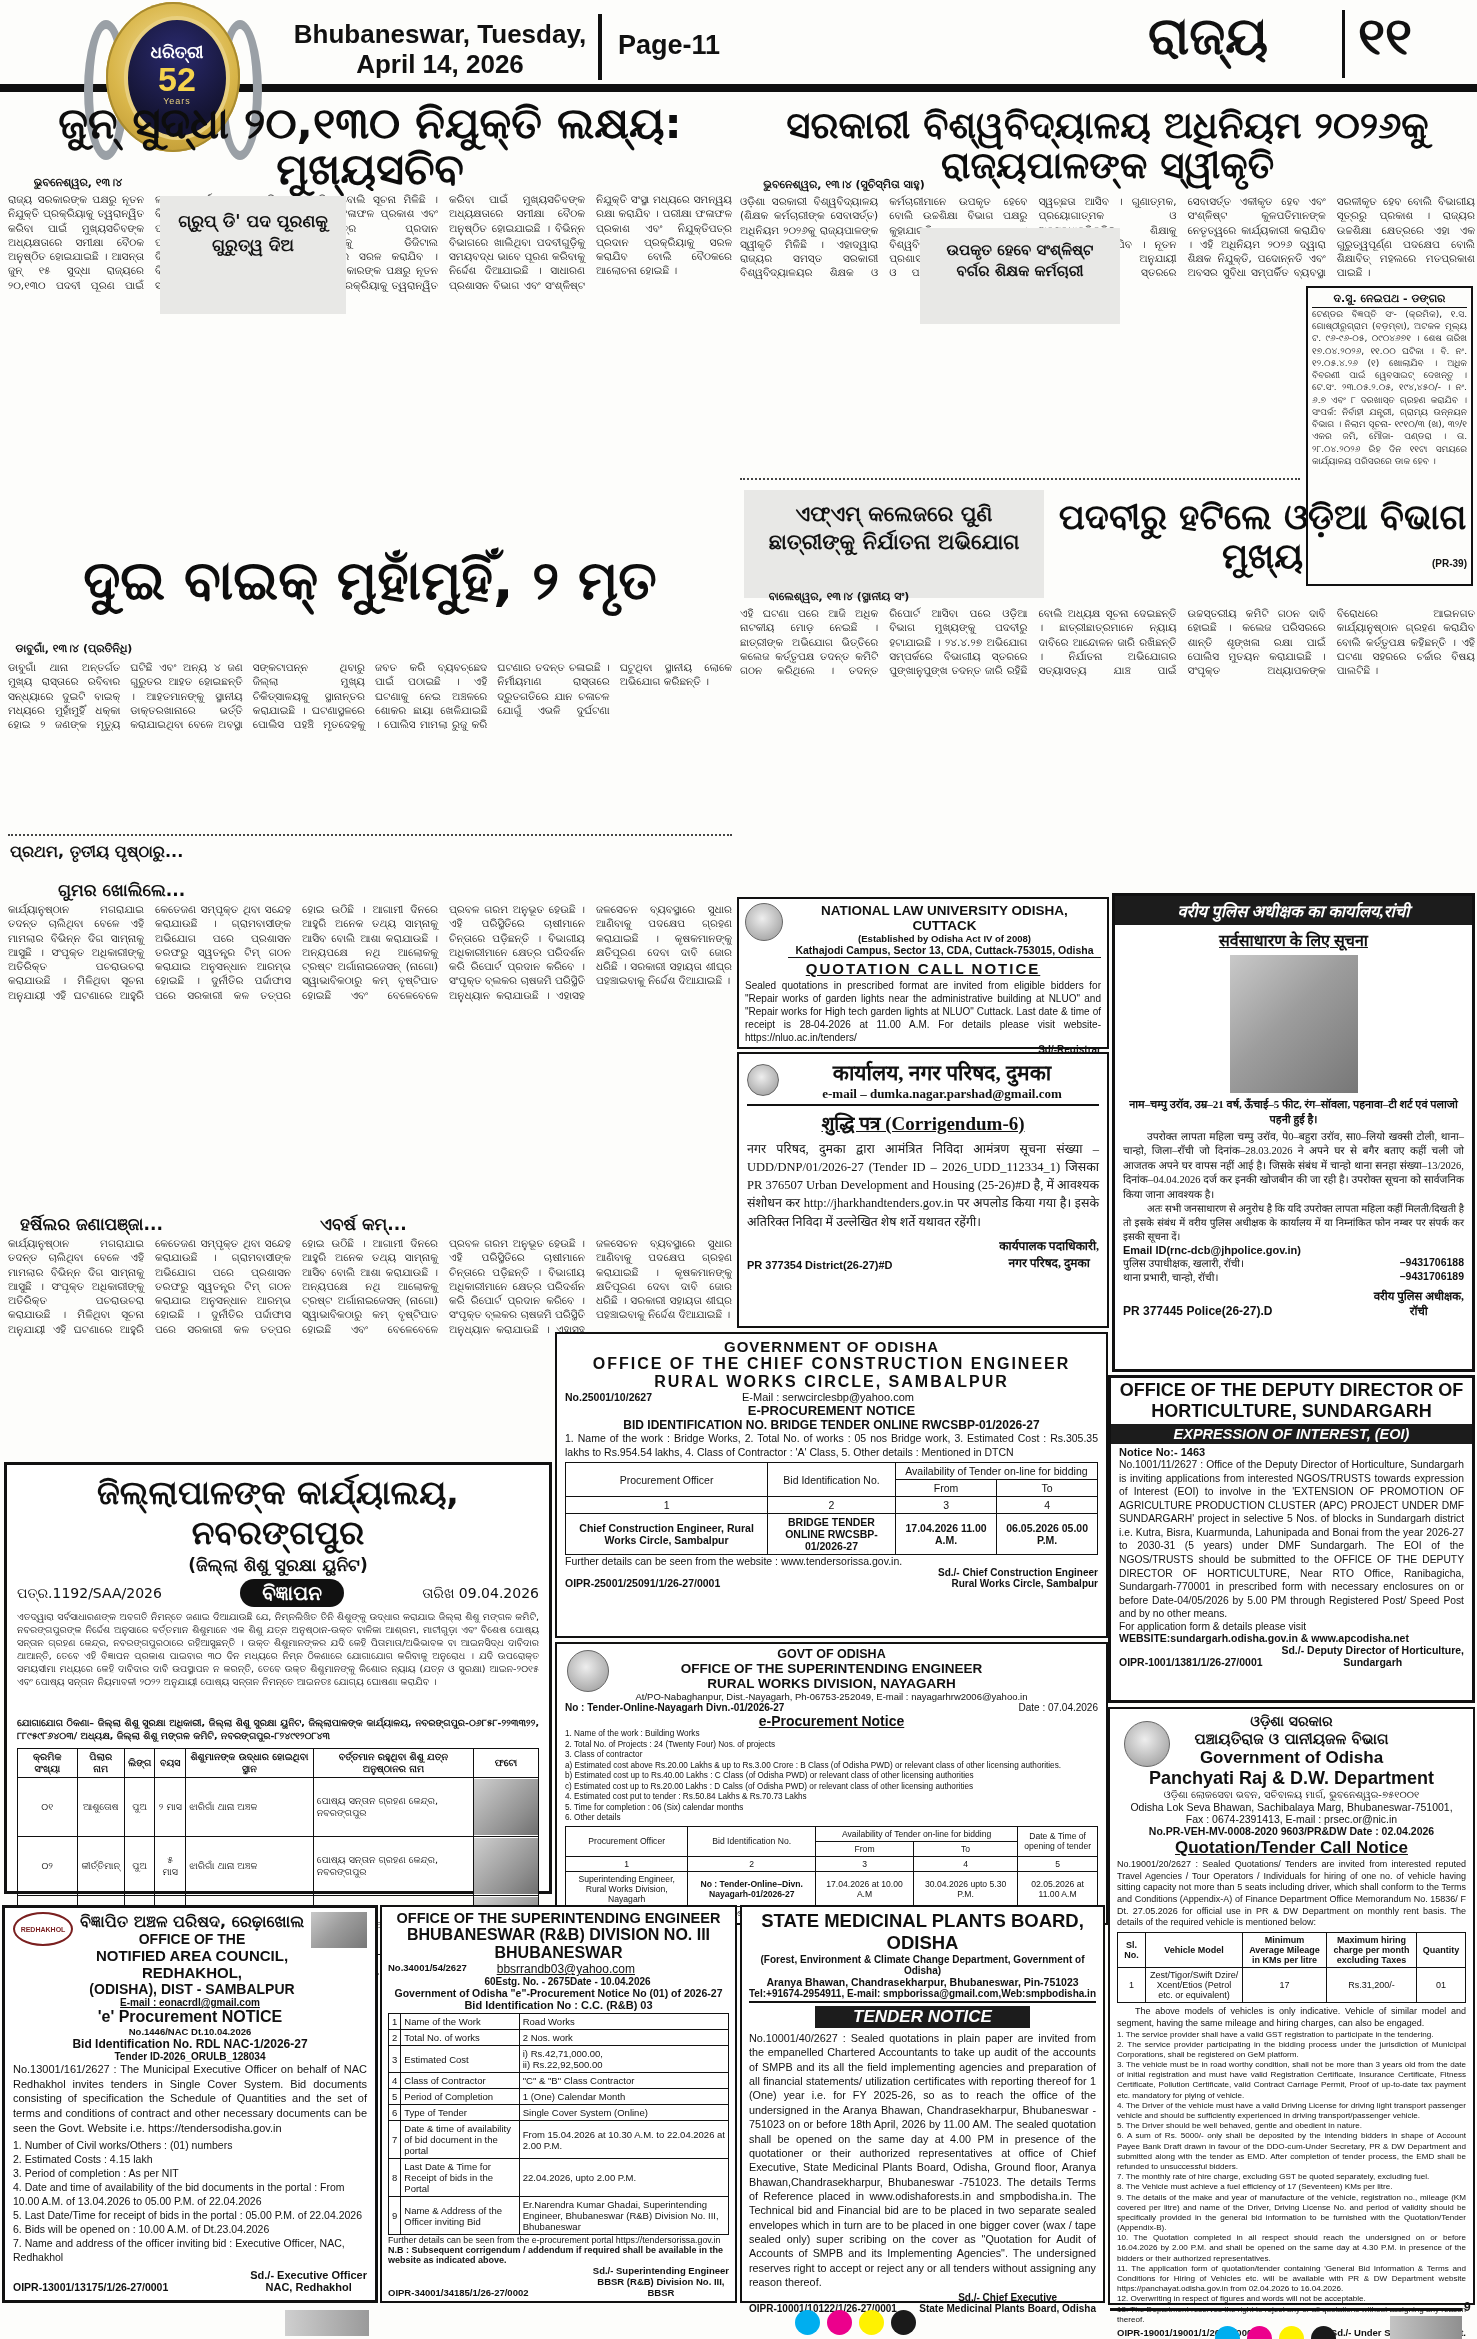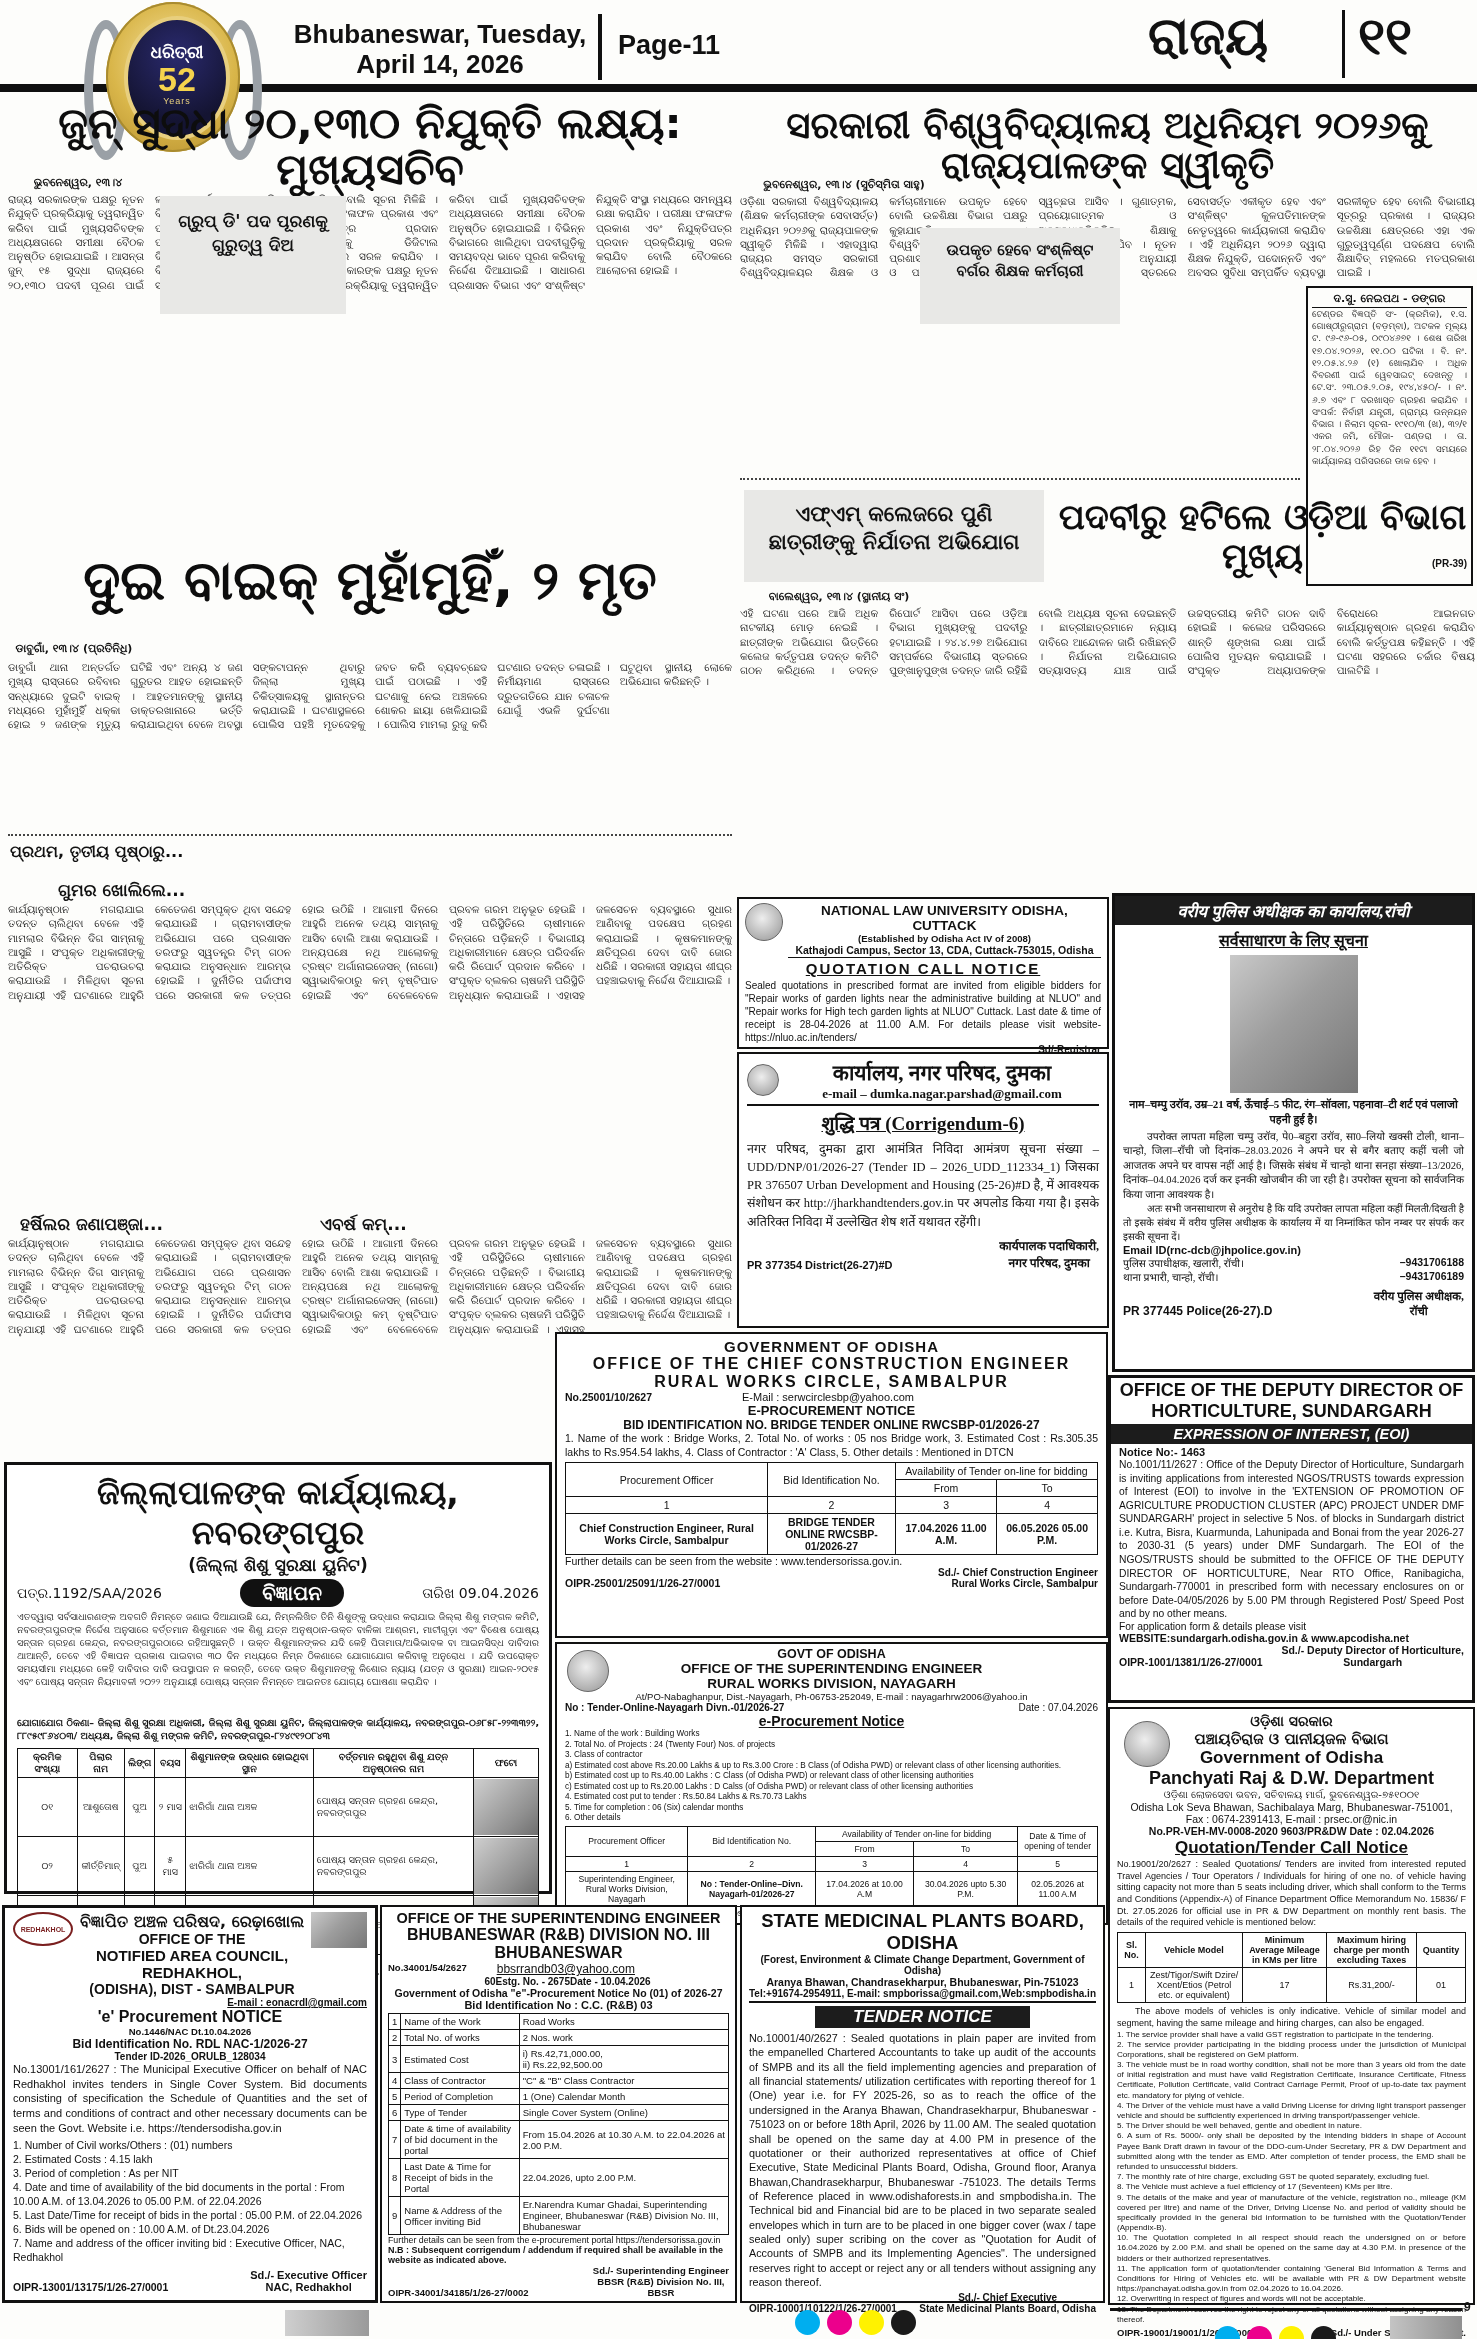--- a/index.html
+++ b/index.html
@@ -89,21 +89,21 @@
     <div class="b odia" style="font-size:15px;line-height:1.4;">ଉପକୃତ ହେବେ ସଂଶ୍ଳିଷ୍ଟ ବର୍ଗର ଶିକ୍ଷକ କର୍ମଚାରୀ</div>
   </div>
 
   <div class="abs" style="left:1306px;top:286px;width:167px;height:300px;border:2px solid #111;box-sizing:border-box;padding:4px;">
     <div class="b odia c" style="font-size:11px;border-bottom:1px solid #111;padding-bottom:2px;">ଦ.ସୁ. ନେଇପଥ - ଡଙ୍ଗର</div>
     <div class="body-txt odia" style="font-size:9px;height:250px;">ଟେଣ୍ଡର ବିଜ୍ଞପ୍ତି ସଂ- (କ୍ରମିକ), ୧.ସ. ଗୋଷ୍ଠୀରୁଗ୍ରାମ (ବଡ଼ମ୍ବା), ଅଟକଳ ମୂଲ୍ୟ ଟ. ୯୬-୯୬-୦୫, ୦୯୦୪୬୭୧ । ଶେଷ ତାରିଖ ୧୭.୦୪.୨୦୨୬, ୧୧.୦୦ ଘଟିକା । ବି. ନଂ. ୧୨.୦୫.୪.୨୬ (୧) ଖୋଲାଯିବ । ଅଧିକ ବିବରଣୀ ପାଇଁ ୱେବସାଇଟ୍ ଦେଖନ୍ତୁ । ଟେ.ସଂ. ୨୩.୦୫.୨.୦୫, ୧୯୪,୪୫୦/- । ନଂ. ୬.୭ ଏବଂ ୮ ଦରଖାସ୍ତ ଗ୍ରହଣ କରାଯିବ । ସଂପର୍କ: ନିର୍ବାହୀ ଯନ୍ତ୍ରୀ, ଗ୍ରାମ୍ୟ ଉନ୍ନୟନ ବିଭାଗ । ନିଲାମ ସୂଚନା- ୧୯୧୦/୩ (ଖ), ୩୨/୧ ଏକର ଜମି, ମୌଜା- ପଣ୍ଡରା । ତା. ୨୮.୦୪.୨୦୨୬ ରିହ ଦିନ ୧୧ଟା ସମୟରେ କାର୍ଯ୍ୟାଳୟ ପରିସରରେ ଡାକ ହେବ ।</div>
     <div class="b eng r" style="font-size:10px;">(PR-39)</div>
   </div>
 
   <div class="abs dotted-rule" style="left:740px;top:478px;width:560px;"></div>
-  <div class="abs gray-box c" style="left:744px;top:490px;width:300px;height:92px;padding:10px 6px;box-sizing:border-box;">
+  <div class="abs gray-box c" style="left:744px;top:490px;width:300px;height:108px;padding:10px 6px;box-sizing:border-box;">
     <div class="b odia" style="font-size:21px;line-height:1.35;">ଏଫ୍‌ଏମ୍ କଲେଜରେ ପୁଣି ଛାତ୍ରୀଙ୍କୁ ନିର୍ଯାତନା ଅଭିଯୋଗ</div>
   </div>
   <div class="abs hl odia c" style="left:1050px;top:498px;width:425px;font-size:35px;line-height:1.1;">ପଦବୀରୁ ହଟିଲେ ଓଡ଼ିଆ ବିଭାଗ ମୁଖ୍ୟ</div>
   <div class="abs byline odia" style="left:744px;top:590px;width:190px;">ବାଲେଶ୍ୱର, ୧୩।୪ (ସ୍ଥାନୀୟ ସଂ)</div>
   <div class="abs body-txt odia" style="left:740px;top:606px;width:735px;height:284px;column-count:5;column-gap:11px;">ଏହି ଘଟଣା ପରେ ଆଜି ଅଧିକ ନାଟକୀୟ ମୋଡ଼ ନେଇଛି । ଛାତ୍ରୀଙ୍କ ଅଭିଯୋଗ ଭିତ୍ତିରେ କଲେଜ କର୍ତ୍ତୃପକ୍ଷ ତଦନ୍ତ କମିଟି ଗଠନ କରିଥିଲେ । ତଦନ୍ତ ରିପୋର୍ଟ ଆସିବା ପରେ ଓଡ଼ିଆ ବିଭାଗ ମୁଖ୍ୟଙ୍କୁ ପଦବୀରୁ ହଟାଯାଇଛି । ୨୪.୪.୨୭ ଅଭିଯୋଗ ସମ୍ପର୍କରେ ବିଭାଗୀୟ ସ୍ତରରେ ପୁଙ୍ଖାନୁପୁଙ୍ଖ ତଦନ୍ତ ଜାରି ରହିଛି ବୋଲି ଅଧ୍ୟକ୍ଷ ସୂଚନା ଦେଇଛନ୍ତି । ଛାତ୍ରୀଛାତ୍ରମାନେ ନ୍ୟାୟ ଦାବିରେ ଆନ୍ଦୋଳନ ଜାରି ରଖିଛନ୍ତି । ନିର୍ଯାତନା ଅଭିଯୋଗର ସତ୍ୟାସତ୍ୟ ଯାଞ୍ଚ ପାଇଁ ଉଚ୍ଚସ୍ତରୀୟ କମିଟି ଗଠନ ଦାବି ହୋଇଛି । କଲେଜ ପରିସରରେ ଶାନ୍ତି ଶୃଙ୍ଖଳା ରକ୍ଷା ପାଇଁ ପୋଲିସ ମୁତୟନ କରାଯାଇଛି । ସଂପୃକ୍ତ ଅଧ୍ୟାପକଙ୍କ ବିରୋଧରେ ଆଇନଗତ କାର୍ଯ୍ୟାନୁଷ୍ଠାନ ଗ୍ରହଣ କରାଯିବ ବୋଲି କର୍ତ୍ତୃପକ୍ଷ କହିଛନ୍ତି । ଏହି ଘଟଣା ସହରରେ ଚର୍ଚ୍ଚାର ବିଷୟ ପାଲଟିଛି ।</div>
 
   <div class="abs hl odia c" style="left:8px;top:552px;width:724px;font-size:54px;">ଦୁଇ ବାଇକ୍ ମୁହାଁମୁହିଁ, ୨ ମୃତ</div>
   <div class="abs byline odia" style="left:10px;top:642px;width:128px;">ଡାବୁଗାଁ, ୧୩।୪ (ପ୍ରତିନିଧି)</div>
   <div class="abs body-txt odia" style="left:8px;top:660px;width:724px;height:166px;column-count:6;column-gap:10px;">ଡାବୁଗାଁ ଥାନା ଅନ୍ତର୍ଗତ ମୁଖ୍ୟ ରାସ୍ତାରେ ରବିବାର ସନ୍ଧ୍ୟାରେ ଦୁଇଟି ବାଇକ୍ ମଧ୍ୟରେ ମୁହାଁମୁହିଁ ଧକ୍କା ହୋଇ ୨ ଜଣଙ୍କ ମୃତ୍ୟୁ ଘଟିଛି ଏବଂ ଅନ୍ୟ ୪ ଜଣ ଗୁରୁତର ଆହତ ହୋଇଛନ୍ତି । ଆହତମାନଙ୍କୁ ସ୍ଥାନୀୟ ଡାକ୍ତରଖାନାରେ ଭର୍ତ୍ତି କରାଯାଇଥିବା ବେଳେ ଅବସ୍ଥା ସଙ୍କଟାପନ୍ନ ଥିବାରୁ ଜିଲ୍ଲା ମୁଖ୍ୟ ଚିକିତ୍ସାଳୟକୁ ସ୍ଥାନାନ୍ତର କରାଯାଇଛି । ଘଟଣାସ୍ଥଳରେ ପୋଲିସ ପହଞ୍ଚି ମୃତଦେହକୁ ଜବତ କରି ବ୍ୟବଚ୍ଛେଦ ପାଇଁ ପଠାଇଛି । ଏହି ଘଟଣାକୁ ନେଇ ଅଞ୍ଚଳରେ ଶୋକର ଛାୟା ଖେଳିଯାଇଛି । ପୋଲିସ ମାମଲା ରୁଜୁ କରି ଘଟଣାର ତଦନ୍ତ ଚଳାଇଛି । ନିର୍ମୀୟମାଣ ରାସ୍ତାରେ ଦ୍ରୁତଗତିରେ ଯାନ ଚଳାଚଳ ଯୋଗୁଁ ଏଭଳି ଦୁର୍ଘଟଣା ଘଟୁଥିବା ସ୍ଥାନୀୟ ଲୋକେ ଅଭିଯୋଗ କରିଛନ୍ତି ।</div>
 
@@ -403,21 +403,21 @@
     <div style="display:flex;gap:5px;align-items:flex-start;">
       <div style="flex:0 0 56px;height:30px;border:2px solid #7a1f1f;border-radius:50%;color:#7a1f1f;font-size:7px;font-weight:bold;display:flex;align-items:center;justify-content:center;" class="eng">REDHAKHOL</div>
       <div style="flex:1;text-align:center;">
         <div class="b odia" style="font-size:16px;">ବିଜ୍ଞାପିତ ଅଞ୍ଚଳ ପରିଷଦ, ରେଢ଼ାଖୋଲ</div>
         <div class="b eng" style="font-size:14px;">OFFICE OF THE</div>
         <div class="b eng" style="font-size:15px;">NOTIFIED AREA COUNCIL, REDHAKHOL,</div>
         <div class="b eng" style="font-size:14px;">(ODISHA), DIST - SAMBALPUR</div>
       </div>
       <div class="photo" style="flex:0 0 56px;height:36px;"></div>
     </div>
-    <div class="b u c eng" style="font-size:10px;text-align:right;">E-mail : eonacrdl@gmail.com</div>
+    <div class="b u c eng" style="font-size:10px;">E-mail : eonacrdl@gmail.com</div>
     <div class="b c eng" style="font-size:16px;">'e' Procurement NOTICE</div>
     <div class="b c eng" style="font-size:9.5px;">No.1446/NAC Dt.10.04.2026</div>
     <div class="b c eng" style="font-size:12px;">Bid Identification No. RDL NAC-1/2026-27</div>
     <div class="b c eng" style="font-size:10px;">Tender ID-2026_ORULB_128034</div>
     <div class="j eng" style="font-size:11px;line-height:1.33;">No.13001/161/2627 : The Municipal Executive Officer on behalf of NAC Redhakhol invites tenders in Single Cover System. Bid documents consisting of specification the Schedule of Quantities and the set of terms and conditions of contract and other necessary documents can be seen the Govt. Website i.e. https://tendersodisha.gov.in</div>
     <div class="pre eng" style="font-size:10.5px;line-height:1.33;margin-top:4px;">1. Number of Civil works/Others :  (01) numbers
 2. Estimated Costs :  4.15 lakh
 3. Period of completion :  As per NIT
 4. Date and time of availability of the bid documents in the portal :  From 10.00 A.M. of 13.04.2026 to 05.00 P.M. of 22.04.2026
 5. Last Date/Time for receipt of bids in the portal :  05.00 P.M. of 22.04.2026

